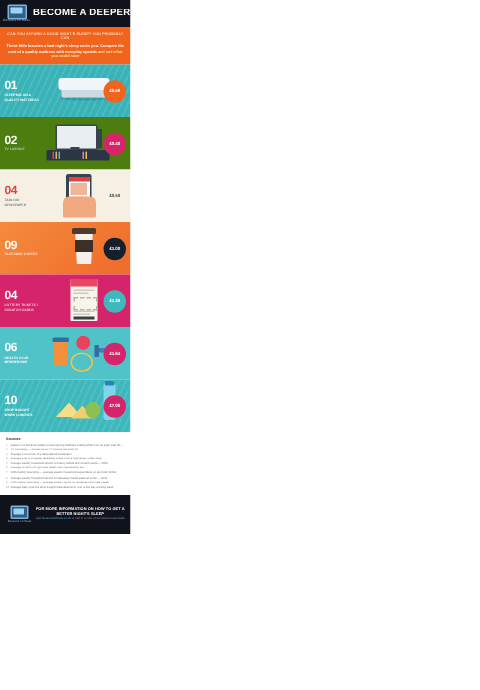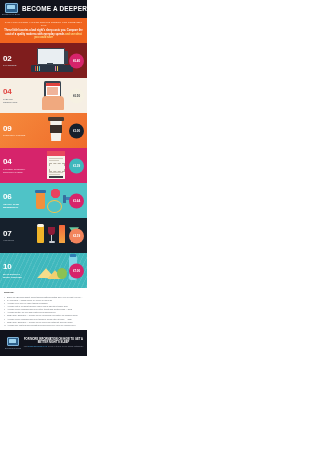--- a/index.html
+++ b/index.html
@@ -34,21 +34,21 @@
   .o{position:absolute;}
 
   
   .r1{background:#39b3b8;}
   .r1 .stripe{position:absolute;inset:0;background:repeating-linear-gradient(115deg,rgba(255,255,255,.10) 0 1px,rgba(255,255,255,0) 1px 4px);}
   .mat-b{left:14px;top:15px;width:30px;height:7px;background:#cfd9e2;border-radius:1.5px;}
   .mat-t{left:12px;top:9px;width:34px;height:8px;background:#f2f5f8;border-radius:2px;}
   .mat-sh{left:13px;top:22px;width:32px;height:2px;background:rgba(0,0,0,.12);border-radius:50%;filter:blur(0.5px);}
 
   
-  .r2{background:#7f1d1d;}
+  .r2{background:#4d7c0f;}
   .tv-scr{left:10px;top:5px;width:26px;height:15px;background:#e9eef2;border:0.8px solid #39434f;border-radius:1px;}
   .tv-stand{left:20px;top:20px;width:6px;height:2px;background:#39434f;}
   .unit{left:4px;top:22px;width:42px;height:7px;background:#2b3543;border-radius:1px;}
   .spk{left:37px;top:8px;width:4px;height:13px;background:#38424f;border-radius:0.5px;}
   .bk{position:absolute;top:23px;width:1.4px;height:5px;border-radius:0.3px;}
 
   
   .r3{background:#f6efe4;}
   .tab-b{left:17px;top:3px;width:17px;height:28px;background:#37434f;border-radius:1.5px;}
   .tab-s{left:18.5px;top:5px;width:14px;height:23px;background:#ffffff;border-radius:0.6px;overflow:hidden;}
@@ -156,20 +156,33 @@
   </div>
 
   <div class="intro">
     <div class="intro-head">CAN YOU AFFORD A GOOD NIGHT'S SLEEP? YOU PROBABLY CAN</div>
     <div class="intro-body">
       <span>These little luxuries a bad night's sleep costs you. Compare the cost of a quality mattress with everyday spends</span>
       <span class="hl">and see what you could save</span>
     </div>
   </div>
 
+  <div class="row r1">
+    <div class="stripe"></div>
+    <div class="row-label">
+      <div class="num" style="color:#ffffff">01</div>
+      <div class="cap" style="color:#ffffff">SLEEPING ON A QUALITY MATTRESS</div>
+    </div>
+    <div class="art">
+      <div class="o mat-sh"></div>
+        <div class="o mat-b"></div>
+        <div class="o mat-t"></div>
+    </div>
+    <div class="badge" style="background:#f0641e;color:#ffffff">£0.59</div>
+  </div>
 
   <div class="row r2">
     <div class="row-label">
       <div class="num" style="color:#ffffff">02</div>
       <div class="cap" style="color:#c6ccd4">TV LICENCE</div>
     </div>
     <div class="art">
       <div class="o tv-scr"></div>
         <div class="o tv-stand"></div>
         <div class="o spk"></div>
@@ -243,37 +256,20 @@
     <div class="art">
       <div class="o shake"></div>
         <div class="o shake-l"></div>
       <div class="o heart"></div>
       <div class="o tape"></div>
       <div class="o dumb"></div>
     </div>
     <div class="badge" style="background:#d6246b;color:#ffffff">£1.64</div>
   </div>
 
-  <div class="row r7">
-    <div class="row-label">
-      <div class="num" style="color:#ffffff">07</div>
-      <div class="cap" style="color:#9aa2ad">ALCOHOL</div>
-    </div>
-    <div class="art">
-      <div class="o beer"></div>
-      <div class="o wine"></div>
-        <div class="o wine-s"></div>
-        <div class="o wine-f"></div>
-      <div class="o tall"></div>
-      <div class="o mart"></div>
-        <div class="o mart-s"></div>
-        <div class="o mart-f"></div>
-    </div>
-    <div class="badge" style="background:#f2845c;color:#ffffff">£2.19</div>
-  </div>
 
 
 
   <div class="row r10">
     <div class="stripe"></div>
     <div class="row-label">
       <div class="num" style="color:#ffffff">10</div>
       <div class="cap" style="color:#ffffff">SHOP BOUGHT WORK LUNCHES</div>
     </div>
     <div class="art">

